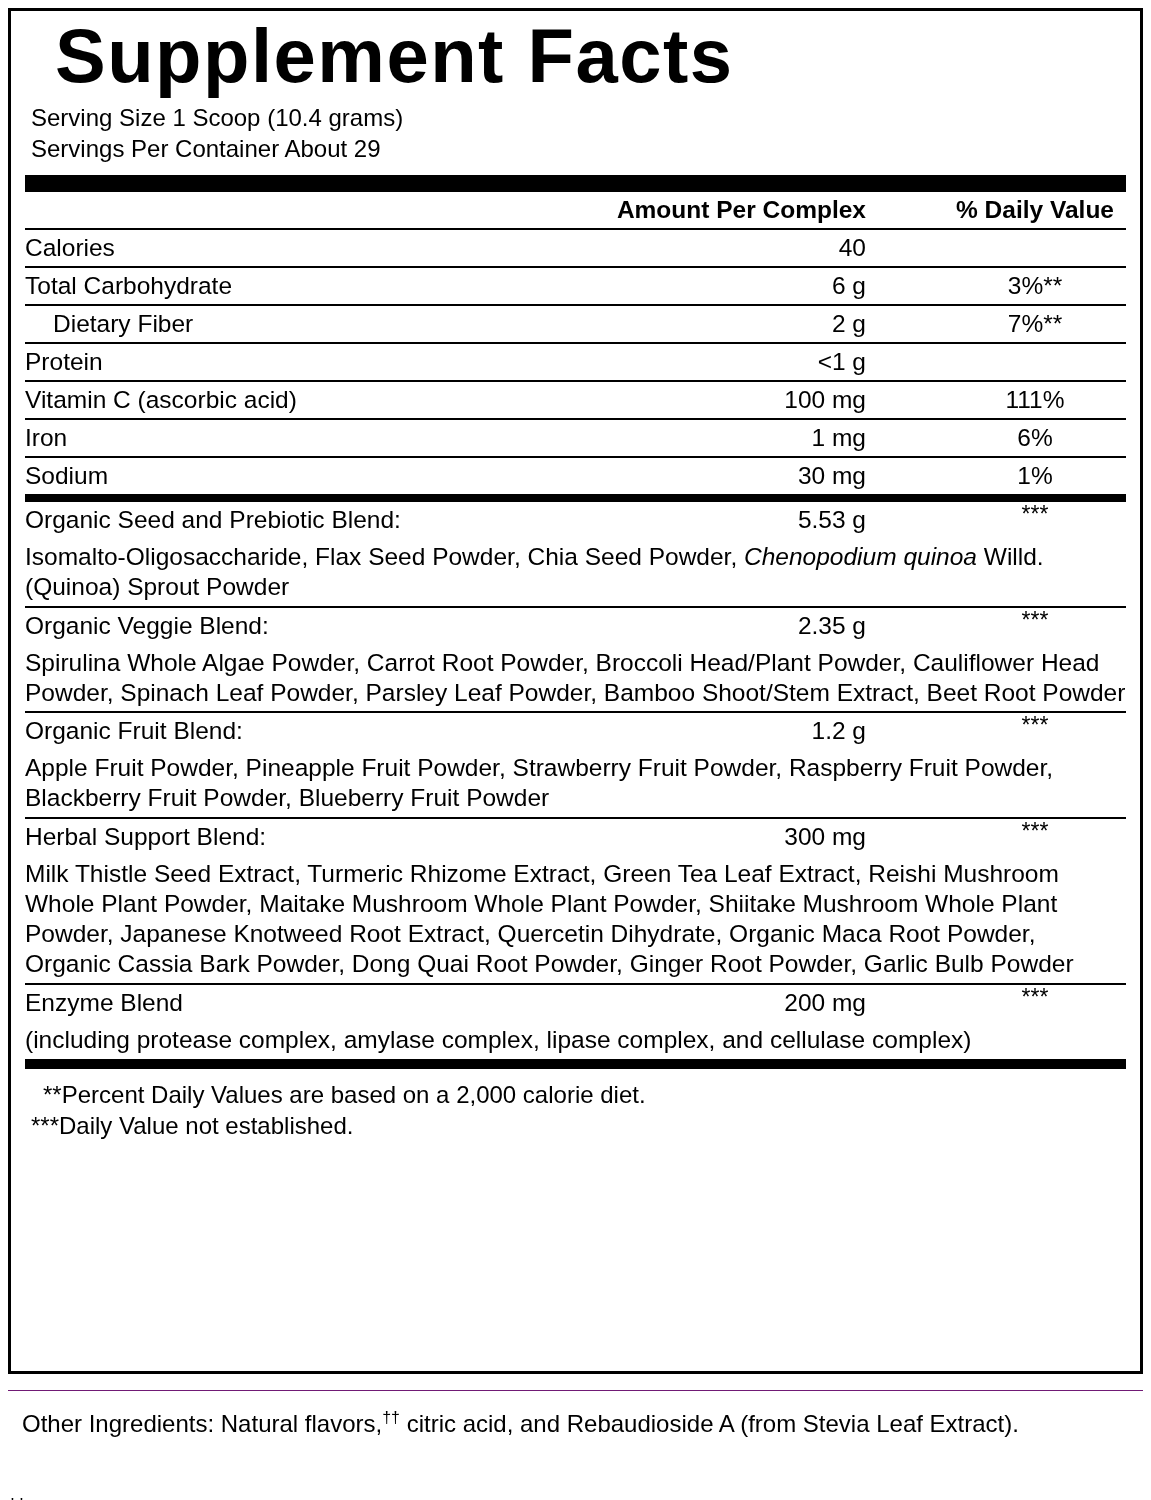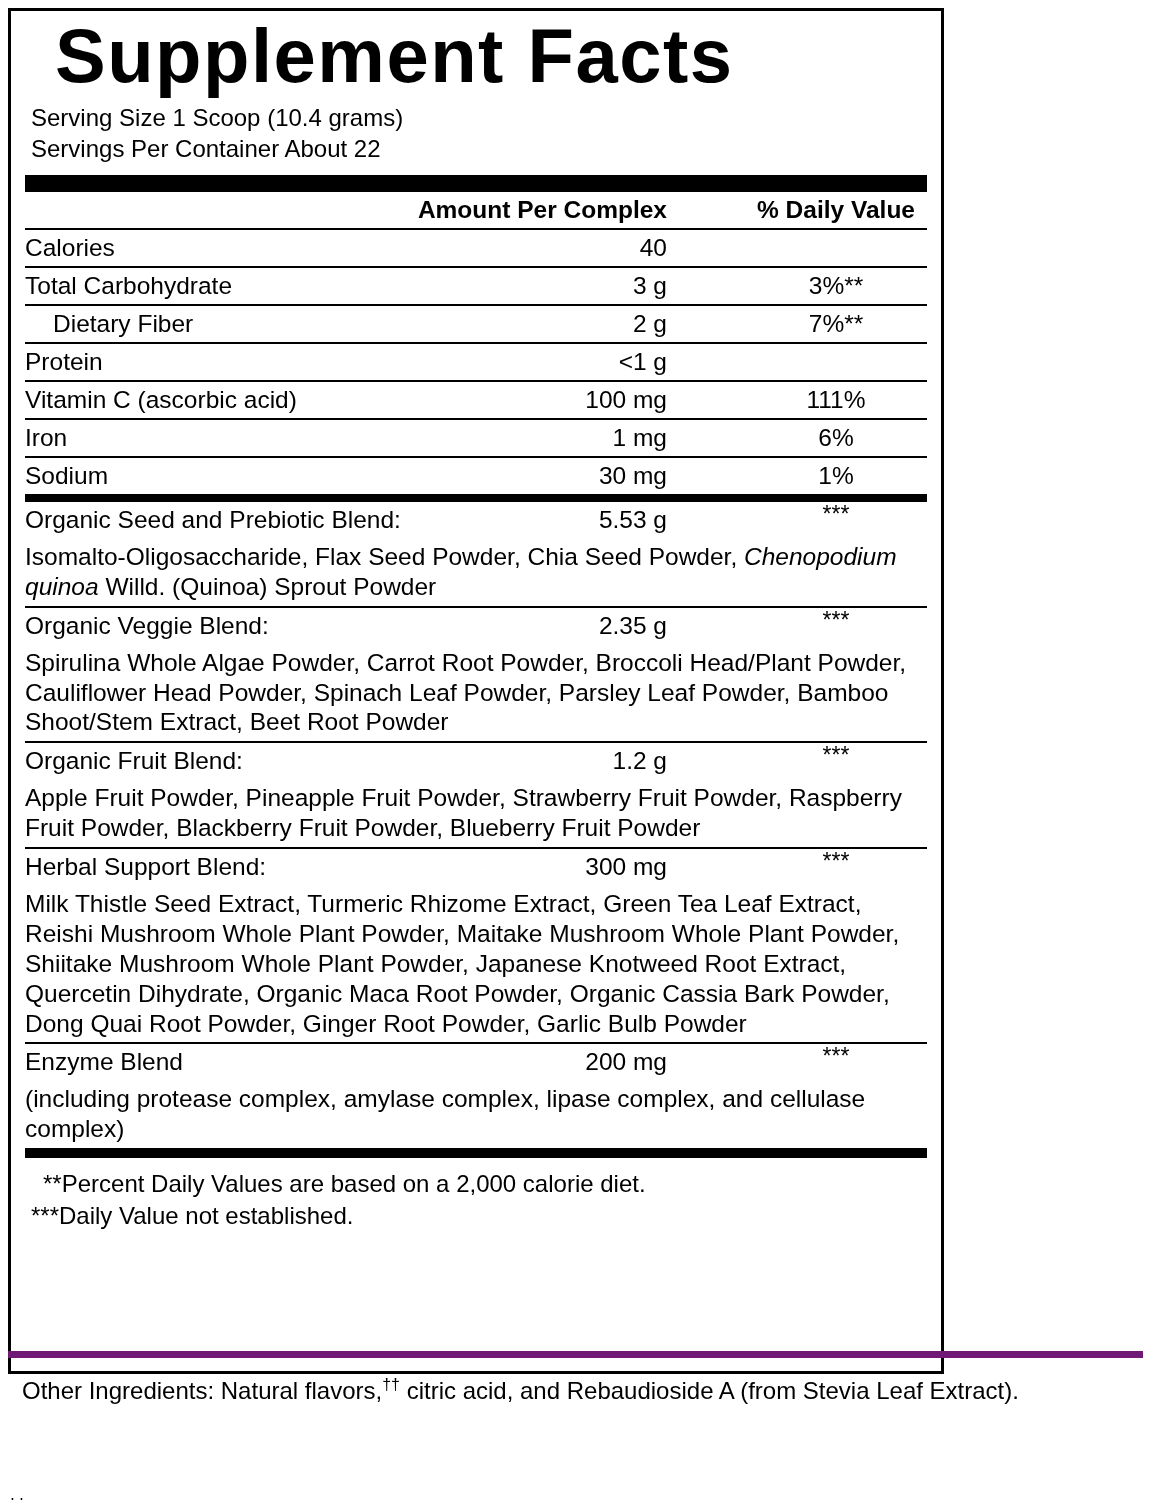--- a/index.html
+++ b/index.html
@@ -20,21 +20,21 @@
     width: 1151px;
     height: 1500px;
     box-sizing: border-box;
     padding: 0;
   }
 
   .panel {
     position: absolute;
     left: 8px;
     top: 8px;
-    width: 936px;
+    width: 1135px;
     height: 1366px;
     border: 3px solid #000;
     box-sizing: border-box;
     padding: 6px 14px 0 14px;
   }
 
   .title {
     font-size: 76px;
     font-weight: bold;
     letter-spacing: 1.5px;
@@ -96,24 +96,24 @@
     line-height: 1.32;
     margin-top: 10px;
     padding-left: 6px;
   }
   .footnotes div { white-space: nowrap; }
   .fn-indent { padding-left: 12px; }
 
   .other-ing {
     position: absolute;
     left: 8px;
-    top: 1351px;
+    top: 1390px;
     width: 1135px;
     box-sizing: border-box;
-    border-top: 7px solid #701a75;
+    border-top: 1px solid #701a75;
     padding: 18px 14px 0 14px;
     font-size: 24px;
   }
   .sup { font-size: 16px; vertical-align: super; }
 
   .no-msg {
     position: absolute;
     left: 8px;
     top: 1496px;
     font-size: 20px;
@@ -123,41 +123,41 @@
 <body>
 
 <div class="page">
 
   <div class="panel">
 
     <div class="title">Supplement Facts</div>
 
     <div class="serving-lines">
       <div>Serving Size 1 Scoop (10.4 grams)</div>
-      <div>Servings Per Container About 22</div>
+      <div>Servings Per Container About 29</div>
     </div>
 
     <div class="rule-thick"></div>
 
     <table class="facts">
       <tbody>
           <tr class="hdr bordered">
         <td class="col-name"></td>
         <td class="col-amt">Amount Per Complex</td>
         <td class="col-dv">% Daily Value</td>
       </tr>
 
       <tr class="bordered">
         <td class="col-name">Calories</td>
         <td class="col-amt">40</td>
         <td class="col-dv"></td>
       </tr>
       <tr class="bordered">
         <td class="col-name">Total Carbohydrate</td>
-        <td class="col-amt">3 g</td>
+        <td class="col-amt">6 g</td>
         <td class="col-dv">3%**</td>
       </tr>
       <tr class="bordered">
         <td class="col-name indent1">Dietary Fiber</td>
         <td class="col-amt">2 g</td>
         <td class="col-dv">7%**</td>
       </tr>
       <tr class="bordered">
         <td class="col-name">Protein</td>
         <td class="col-amt">&lt;1 g</td>

